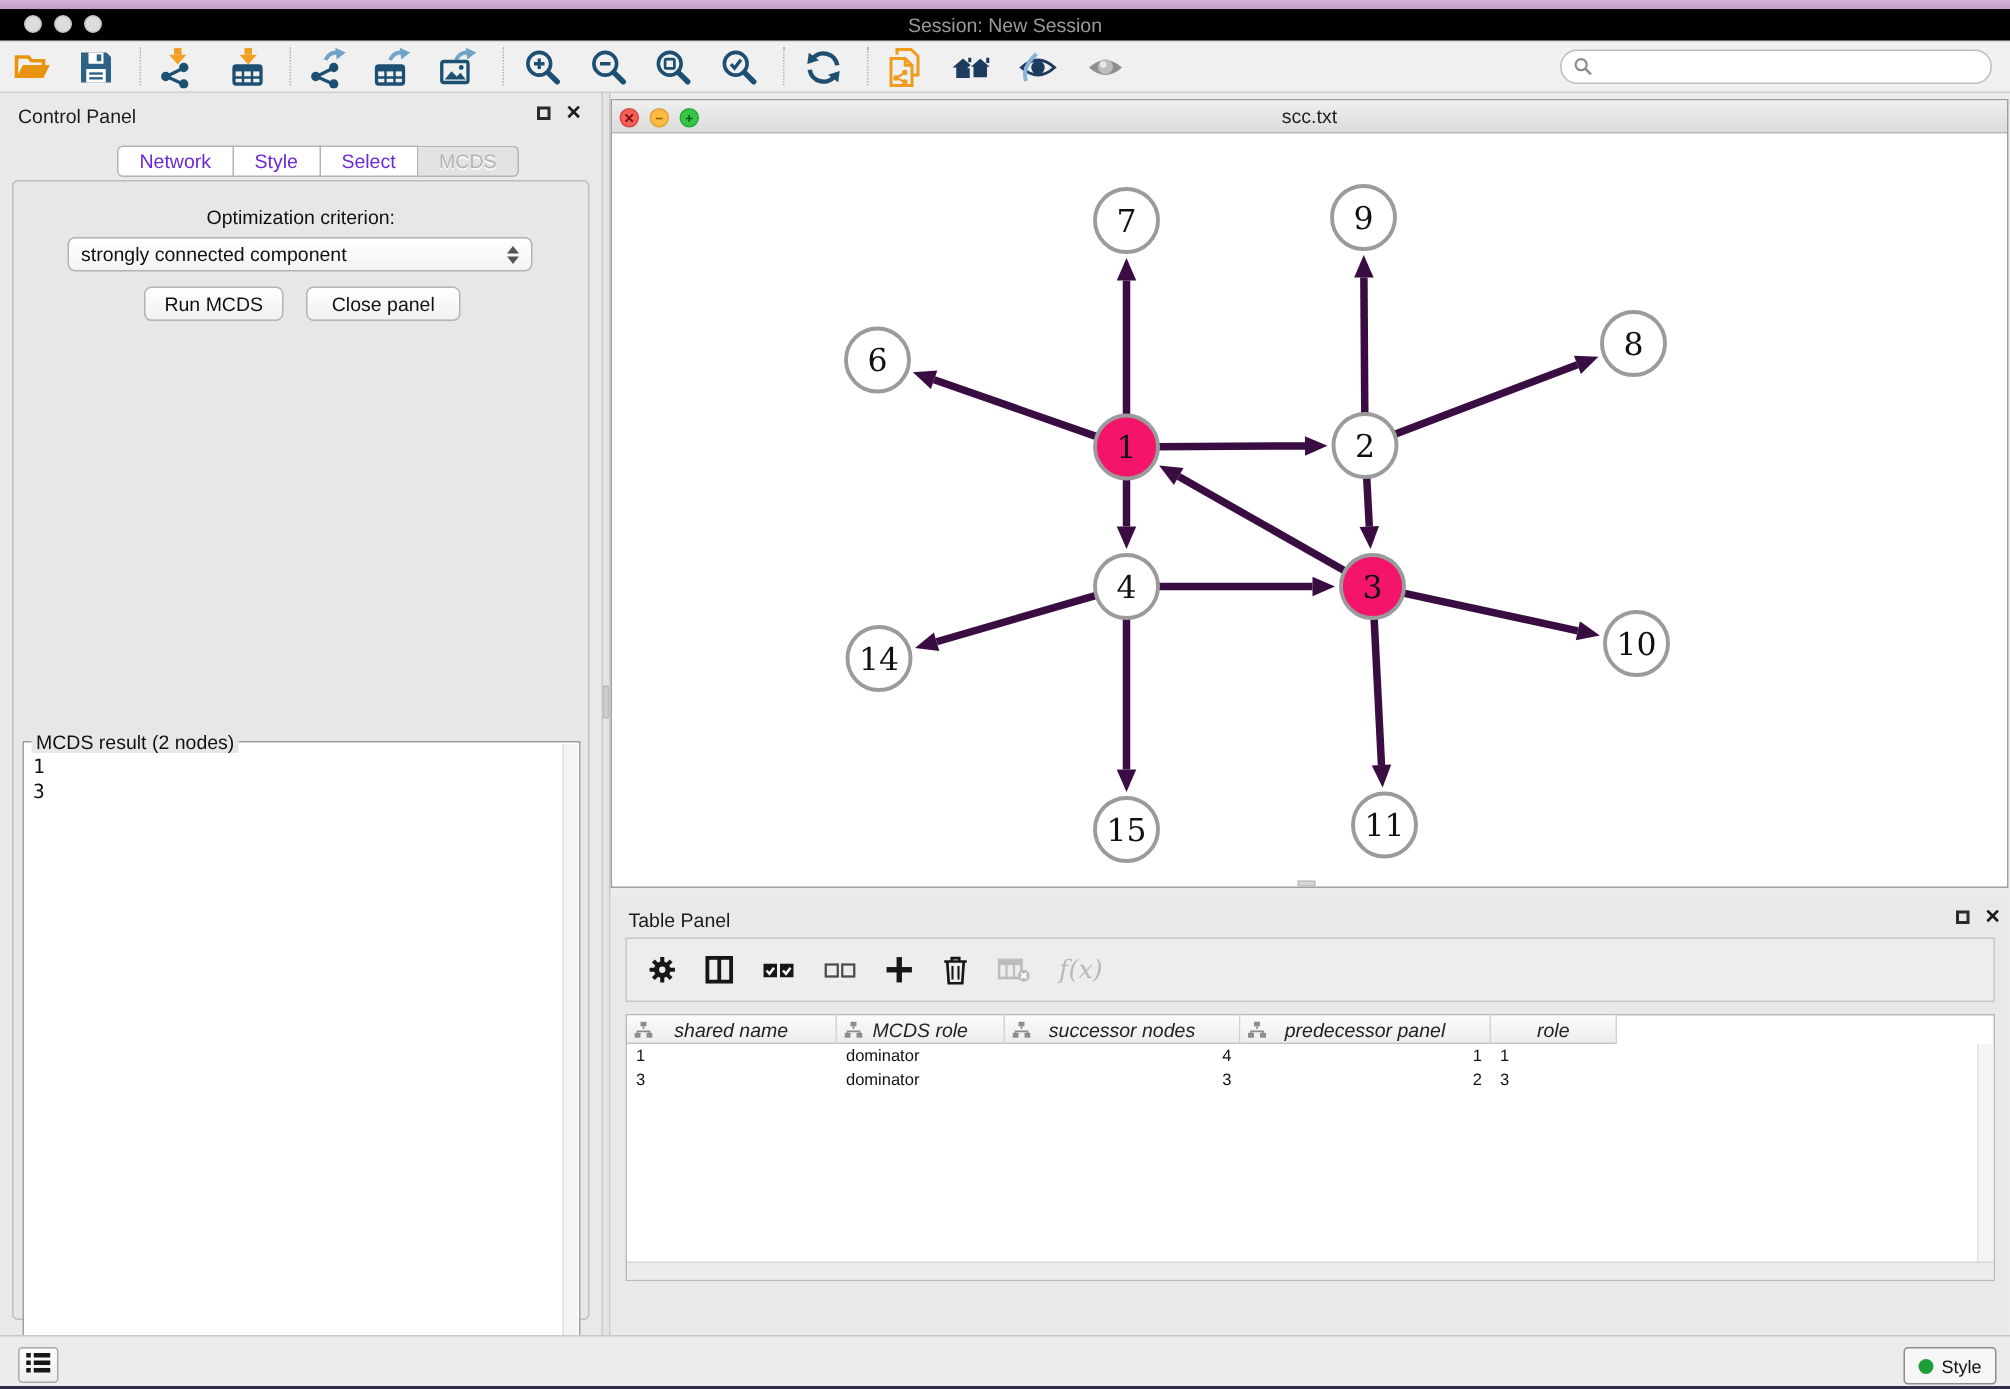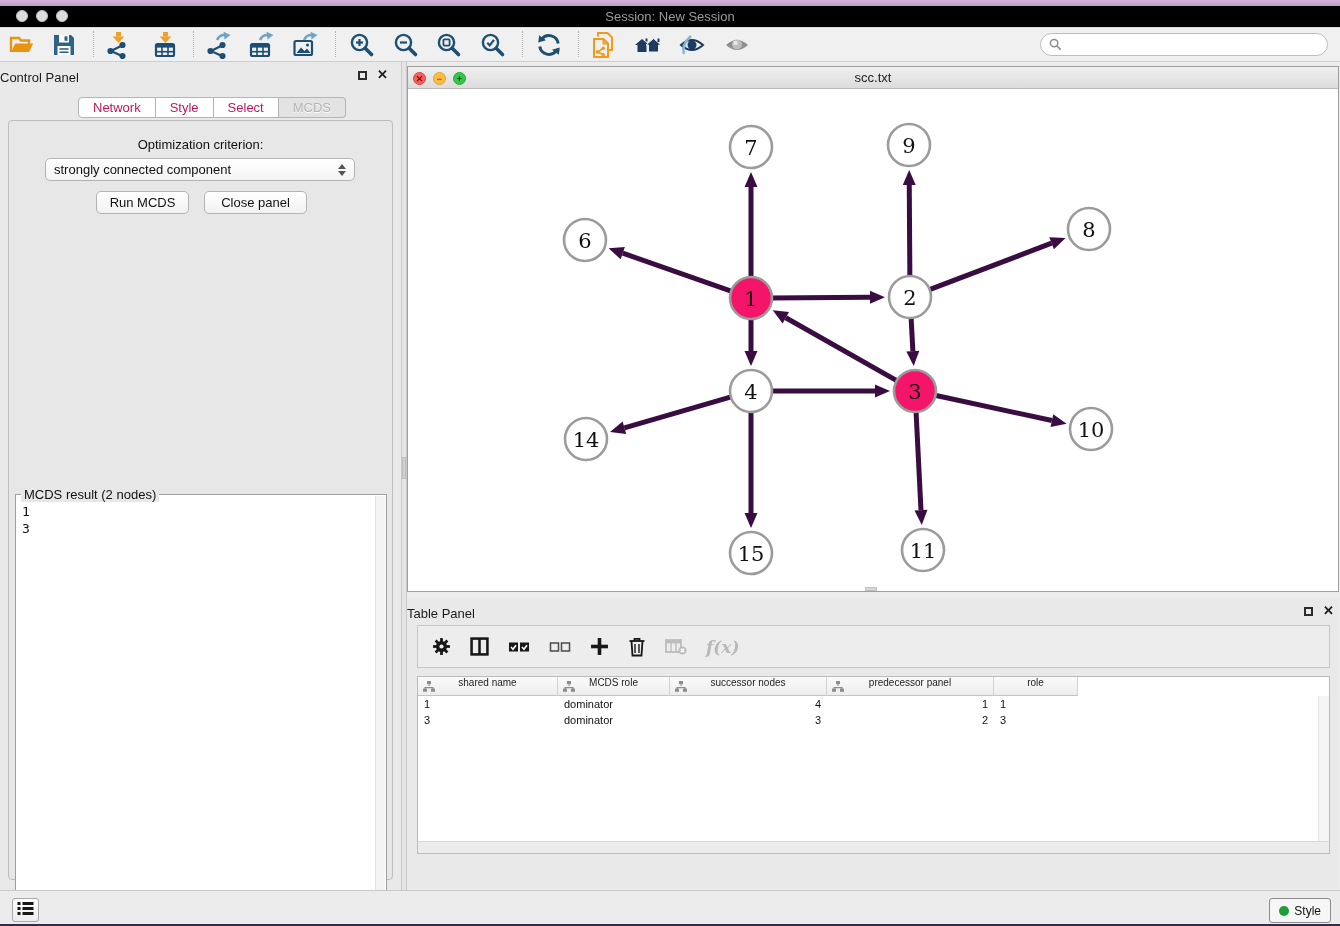--- a/index.html
+++ b/index.html
@@ -19,27 +19,27 @@
   .tbtn svg { width:28px; height:28px; display:block; margin:0 auto; }
   .tsep { position:absolute; top:3px; height:26px; border-left:1px dotted #b3b3b3; }
   #searchbox { position:absolute; left:1040px; top:5px; width:288px; height:23px; background:#fff;
     border:1px solid #bdbdbd; border-radius:12px; display:flex; align-items:center; padding:0 8px; }
   #searchbox svg { width:13px; height:13px; margin-right:5px; flex:none; }
   #searchbox input { border:none; outline:none; flex:1; font-size:12px; background:transparent; }
 
   
   #control-panel { left:0; top:62px; width:401px; height:828px; background:#e9e9e9; }
   .panel-head { position:relative; height:26px; }
-  .panel-title { position:absolute; left:0; top:8px; font-size:13px; color:#1c1c1c;text-align:right; }
+  .panel-title { position:absolute; left:12px; top:8px; font-size:13px; color:#1c1c1c;text-align:right; }
   .float-btn { position:absolute; top:9px; width:9px; height:9px; border:2px solid #2b2b2b; background:transparent; }
   .close-btn { position:absolute; top:5px; font-size:13px; font-weight:bold; color:#1c1c1c; }
 
   .tabrow { position:absolute; display:flex; }
   .tab { height:21px; line-height:19px; font-size:13px; padding:0 14px; background:#fff;
-    border:1px solid #b4b4b4; border-left:none; color:#be185d; white-space:nowrap; }
+    border:1px solid #b4b4b4; border-left:none; color:#6d28d9; white-space:nowrap; }
   .tab:first-child { border-left:1px solid #b4b4b4; border-radius:4px 0 0 4px; }
   .tab:last-child { border-radius:0 4px 4px 0; }
   .tab.disabled { background:#e3e3e3; color:#b4b4b4; text-shadow:0 1px 0 #fbfbfb; }
 
   #cp-box { left:8px; top:58px; width:385px; height:760px; border:1px solid #bdbdbd; border-radius:4px; background:#e7e7e7; }
   #opt-label { left:0; top:16px; width:100%; text-align:center; font-size:13px; color:#111; }
   #criterion { left:36px; top:37px; width:310px; height:23px; background:linear-gradient(#ffffff,#f3f3f3);
     border:1px solid #b3b3b3; border-radius:5px; font-size:13px; color:#111; display:flex; align-items:center; padding:0 8px; }
   #criterion .val { flex:1; }
   .spin { display:flex; flex-direction:column; gap:2px; align-items:center; }
@@ -70,26 +70,26 @@
   .tl.yellow { background:#fdbc40; border:1px solid #dfa133; color:#8a5d10; }
   .tl.green { background:#35c649; border:1px solid #27a93a; color:#0d5c18; }
   #graph-svg { position:absolute; left:0; top:22px; }
   #net-grip { position:absolute; left:457px; bottom:0px; width:12px; height:4px; background:#d7d7d7; border:1px solid #c2c2c2; }
 
   
   #table-panel { left:407px; top:598px; width:932px; height:290px; background:#e9e9e9; }
   #tp-toolbar { position:absolute; left:10px; top:27px; width:913px; height:43px; background:#ededed;
     border:1px solid #c6c6c6; display:flex; align-items:center; gap:19px; padding:0 14px; }
   .tpbtn { border:none; background:transparent; height:24px; display:flex; align-items:center; }
-  .fx-label { font-family:"DejaVu Serif", serif; font-style:italic; font-size:17px; color:#b9b9b9;font-weight:bold; }
+  .fx-label { font-family:"DejaVu Serif", serif; font-style:italic; font-size:17px; color:#b9b9b9; }
 
   #tp-table { position:absolute; left:10px; top:78px; width:913px; height:178px; background:#fff; border:1px solid #bbb; }
   #tp-header { display:flex; height:19px; }
   .th { background:linear-gradient(#fbfbfb,#ededed); border-right:1px solid #d2d2d2; border-bottom:1px solid #c4c4c4;
-    font-size:10px; color:#222; display:flex; align-items:flex-start; justify-content:center; position:relative; }
+    font-size:13px; color:#222; display:flex; align-items:center; justify-content:center; position:relative;font-style:italic; }
   .th .hicon { position:absolute; left:5px; top:4px; }
   .tr { display:flex; height:16px; }
   .td { font-size:11px; color:#111; line-height:16px; padding:0 6px; overflow:hidden; white-space:nowrap; }
   #tp-hscroll { position:absolute; left:0; bottom:0; width:100%; height:12px; background:#ececec; border-top:1px solid #d8d8d8; }
   #tp-vscroll { position:absolute; right:0; top:19px; bottom:12px; width:11px; background:#f5f5f5; border-left:1px solid #e3e3e3; }
 
   #tp-tabs { position:absolute; left:0; top:264px; width:100%; display:flex; justify-content:center; }
 
   
   #statusbar { left:0; top:890px; width:1340px; height:34px; background:#ececec; border-top:1px solid #c9c9c9; }

